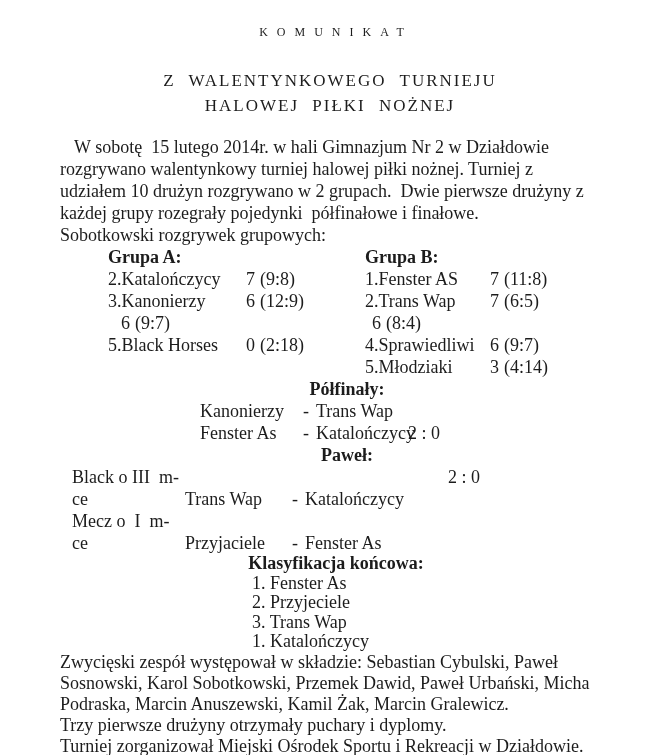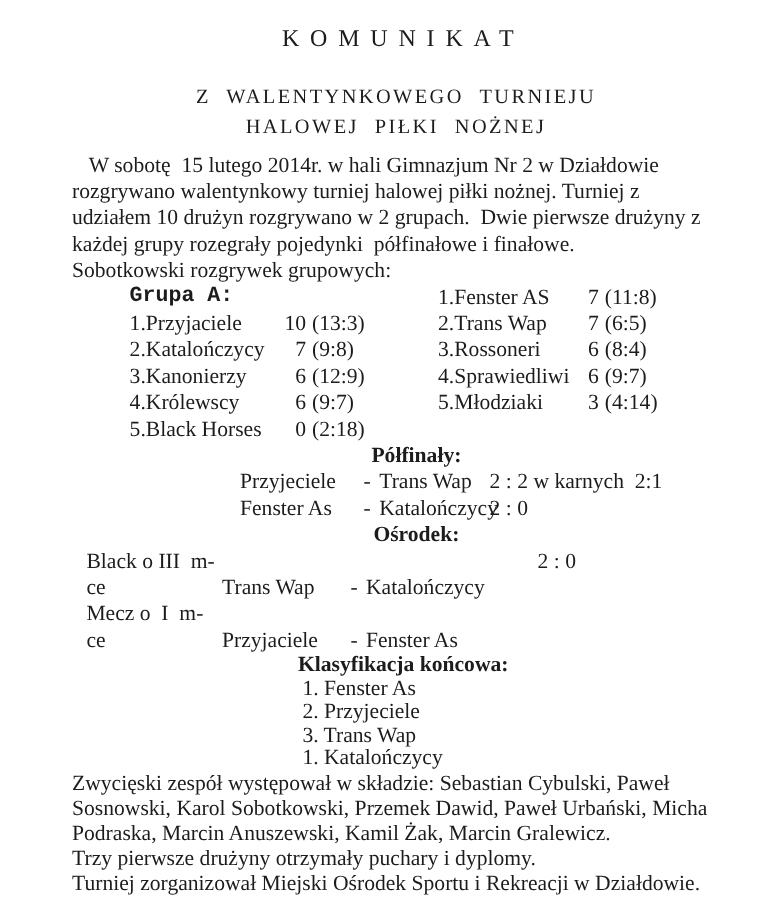--- a/index.html
+++ b/index.html
@@ -8,44 +8,44 @@
     background:#ffffff;
     color:#1c1c1c;
     font-family:"Liberation Serif","DejaVu Serif",serif;
     font-size:18px;
     line-height:22px;
   }
   .page { width:650px; height:755px; padding:20px 50px 0 60px; overflow:hidden; background:#ffffff; }
 
   .title {
     text-align:center;
-    font-size:20px;
+    font-size:12px;
     font-weight:normal;
     letter-spacing:9px;
     padding-left:12px;
     line-height:24px;
   }
   .subtitle {
     margin-top:24px;
     text-align:center;
     font-size:17px;
     letter-spacing:2px;
     word-spacing:7px;
     line-height:25px;
   }
   .intro {
-    margin-top:8px;
+    margin-top:18px;
     max-width:540px;
     text-indent:14px;
     white-space:pre-wrap;
   }
   .groups { display:flex; margin-left:48px; }
   .group-a { width:257px; }
   .group-b { width:230px; }
-  .group-name { font-weight:bold;font-family:Liberation Mono, monospace; }
+  .group-name { font-weight:bold; }
   .team-row { display:flex; }
   .team-name { display:inline-block; }
   .group-a .team-name { width:125px; }
   .group-b .team-name { width:118px; }
   .team-pts { display:inline-block; text-align:right; }
   .group-a .team-pts { width:22px; }
   .group-b .team-pts { width:16px; }
   .team-goals { margin-left:5px; }
 
   .section-heading { font-weight:bold; text-align:center; }
@@ -82,86 +82,80 @@
 
   <p class="intro">W sobotę  15 lutego 2014r. w hali Gimnazjum Nr 2 w Działdowie rozgrywano walentynkowy turniej halowej piłki nożnej. Turniej z udziałem 10 drużyn rozgrywano w 2 grupach.  Dwie pierwsze drużyny z każdej grupy rozegrały pojedynki  półfinałowe i finałowe.</p>
 
   <div class="group-heading">Sobotkowski rozgrywek grupowych:</div>
 
   <div class="groups">
 
     <div class="group group-a">
       <div class="group-name">Grupa A:</div>
       <div class="team-row">
-        <span class="team-name">1.Przyjaciele</span>
-          <span class="team-pts">10</span>
-          <span class="team-goals">(13:3)</span>
-      </div>
-      <div class="team-row">
         <span class="team-name">2.Katalończycy</span>
           <span class="team-pts">7</span>
           <span class="team-goals">(9:8)</span>
       </div>
       <div class="team-row">
         <span class="team-name">3.Kanonierzy</span>
           <span class="team-pts">6</span>
           <span class="team-goals">(12:9)</span>
       </div>
       <div class="team-row">
-        <span class="team-name">4.Królewscy</span>
           <span class="team-pts">6</span>
           <span class="team-goals">(9:7)</span>
       </div>
       <div class="team-row">
         <span class="team-name">5.Black Horses</span>
           <span class="team-pts">0</span>
           <span class="team-goals">(2:18)</span>
       </div>
     </div>
 
     <div class="group group-b">
+      <div class="group-name">Grupa B:</div>
       <div class="team-row">
         <span class="team-name">1.Fenster AS</span>
           <span class="team-pts">7</span>
           <span class="team-goals">(11:8)</span>
       </div>
       <div class="team-row">
         <span class="team-name">2.Trans Wap</span>
           <span class="team-pts">7</span>
           <span class="team-goals">(6:5)</span>
       </div>
       <div class="team-row">
-        <span class="team-name">3.Rossoneri</span>
           <span class="team-pts">6</span>
           <span class="team-goals">(8:4)</span>
       </div>
       <div class="team-row">
         <span class="team-name">4.Sprawiedliwi</span>
           <span class="team-pts">6</span>
           <span class="team-goals">(9:7)</span>
       </div>
       <div class="team-row">
         <span class="team-name">5.Młodziaki</span>
           <span class="team-pts">3</span>
           <span class="team-goals">(4:14)</span>
       </div>
     </div>
 
   </div>
 
   <div class="section-heading sf-heading">Półfinały:</div>
 
   <div class="match-row">
-    <span class="match-home">Przyjeciele</span><span class="match-dash">-</span><span class="match-away">Trans Wap</span><span class="match-score">2 : 2 w karnych  2:1</span>
+    <span class="match-home">Kanonierzy</span><span class="match-dash">-</span><span class="match-away">Trans Wap</span>
   </div>
   <div class="match-row">
     <span class="match-home">Fenster As</span><span class="match-dash">-</span><span class="match-away">Katalończycy</span><span class="match-score">2 : 0</span>
   </div>
 
-  <div class="section-heading fin-heading">Ośrodek:</div>
+  <div class="section-heading fin-heading">Paweł:</div>
 
   <div class="final-row">
     <span class="final-label">Black o III  m-ce</span><span class="final-home">Trans Wap</span><span class="match-dash">-</span><span class="match-away">Katalończycy</span><span class="final-score">2 : 0</span>
   </div>
   <div class="final-row">
     <span class="final-label">Mecz o  I  m-ce</span><span class="final-home">Przyjaciele</span><span class="match-dash">-</span><span class="match-away">Fenster As</span>
   </div>
 
   <div class="final-classification">
     <div class="section-heading kk-heading">Klasyfikacja końcowa:</div>

